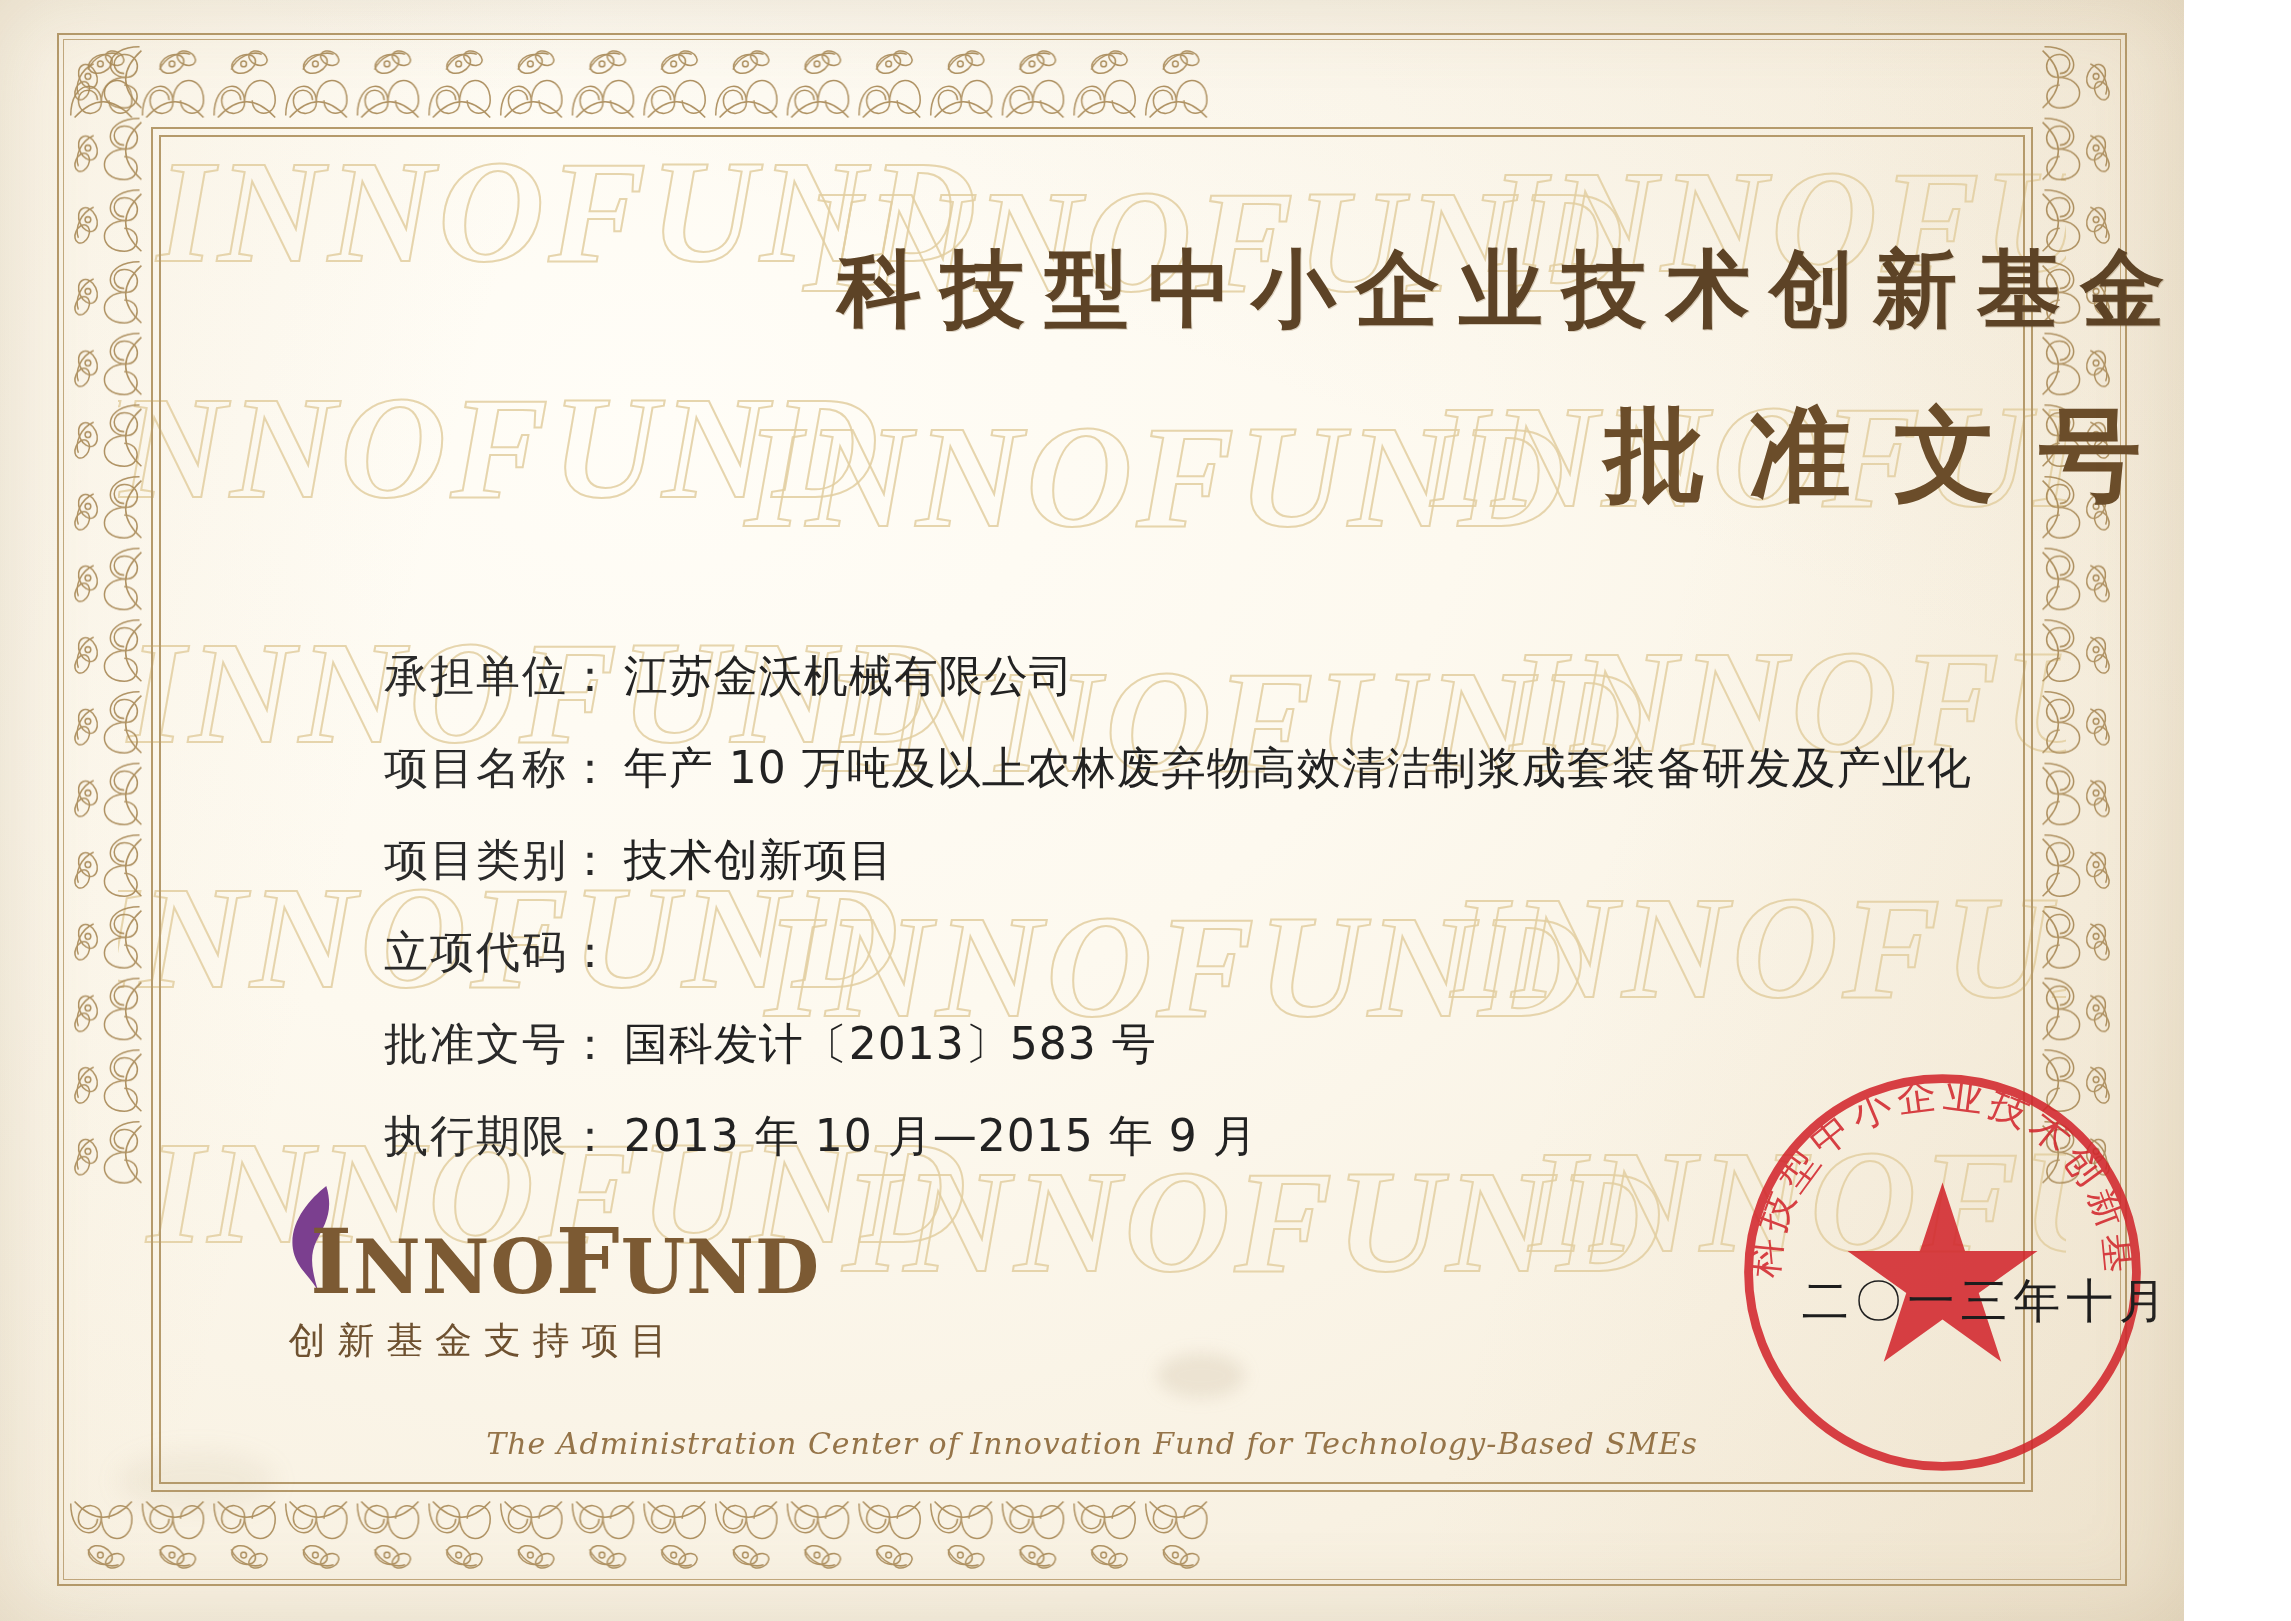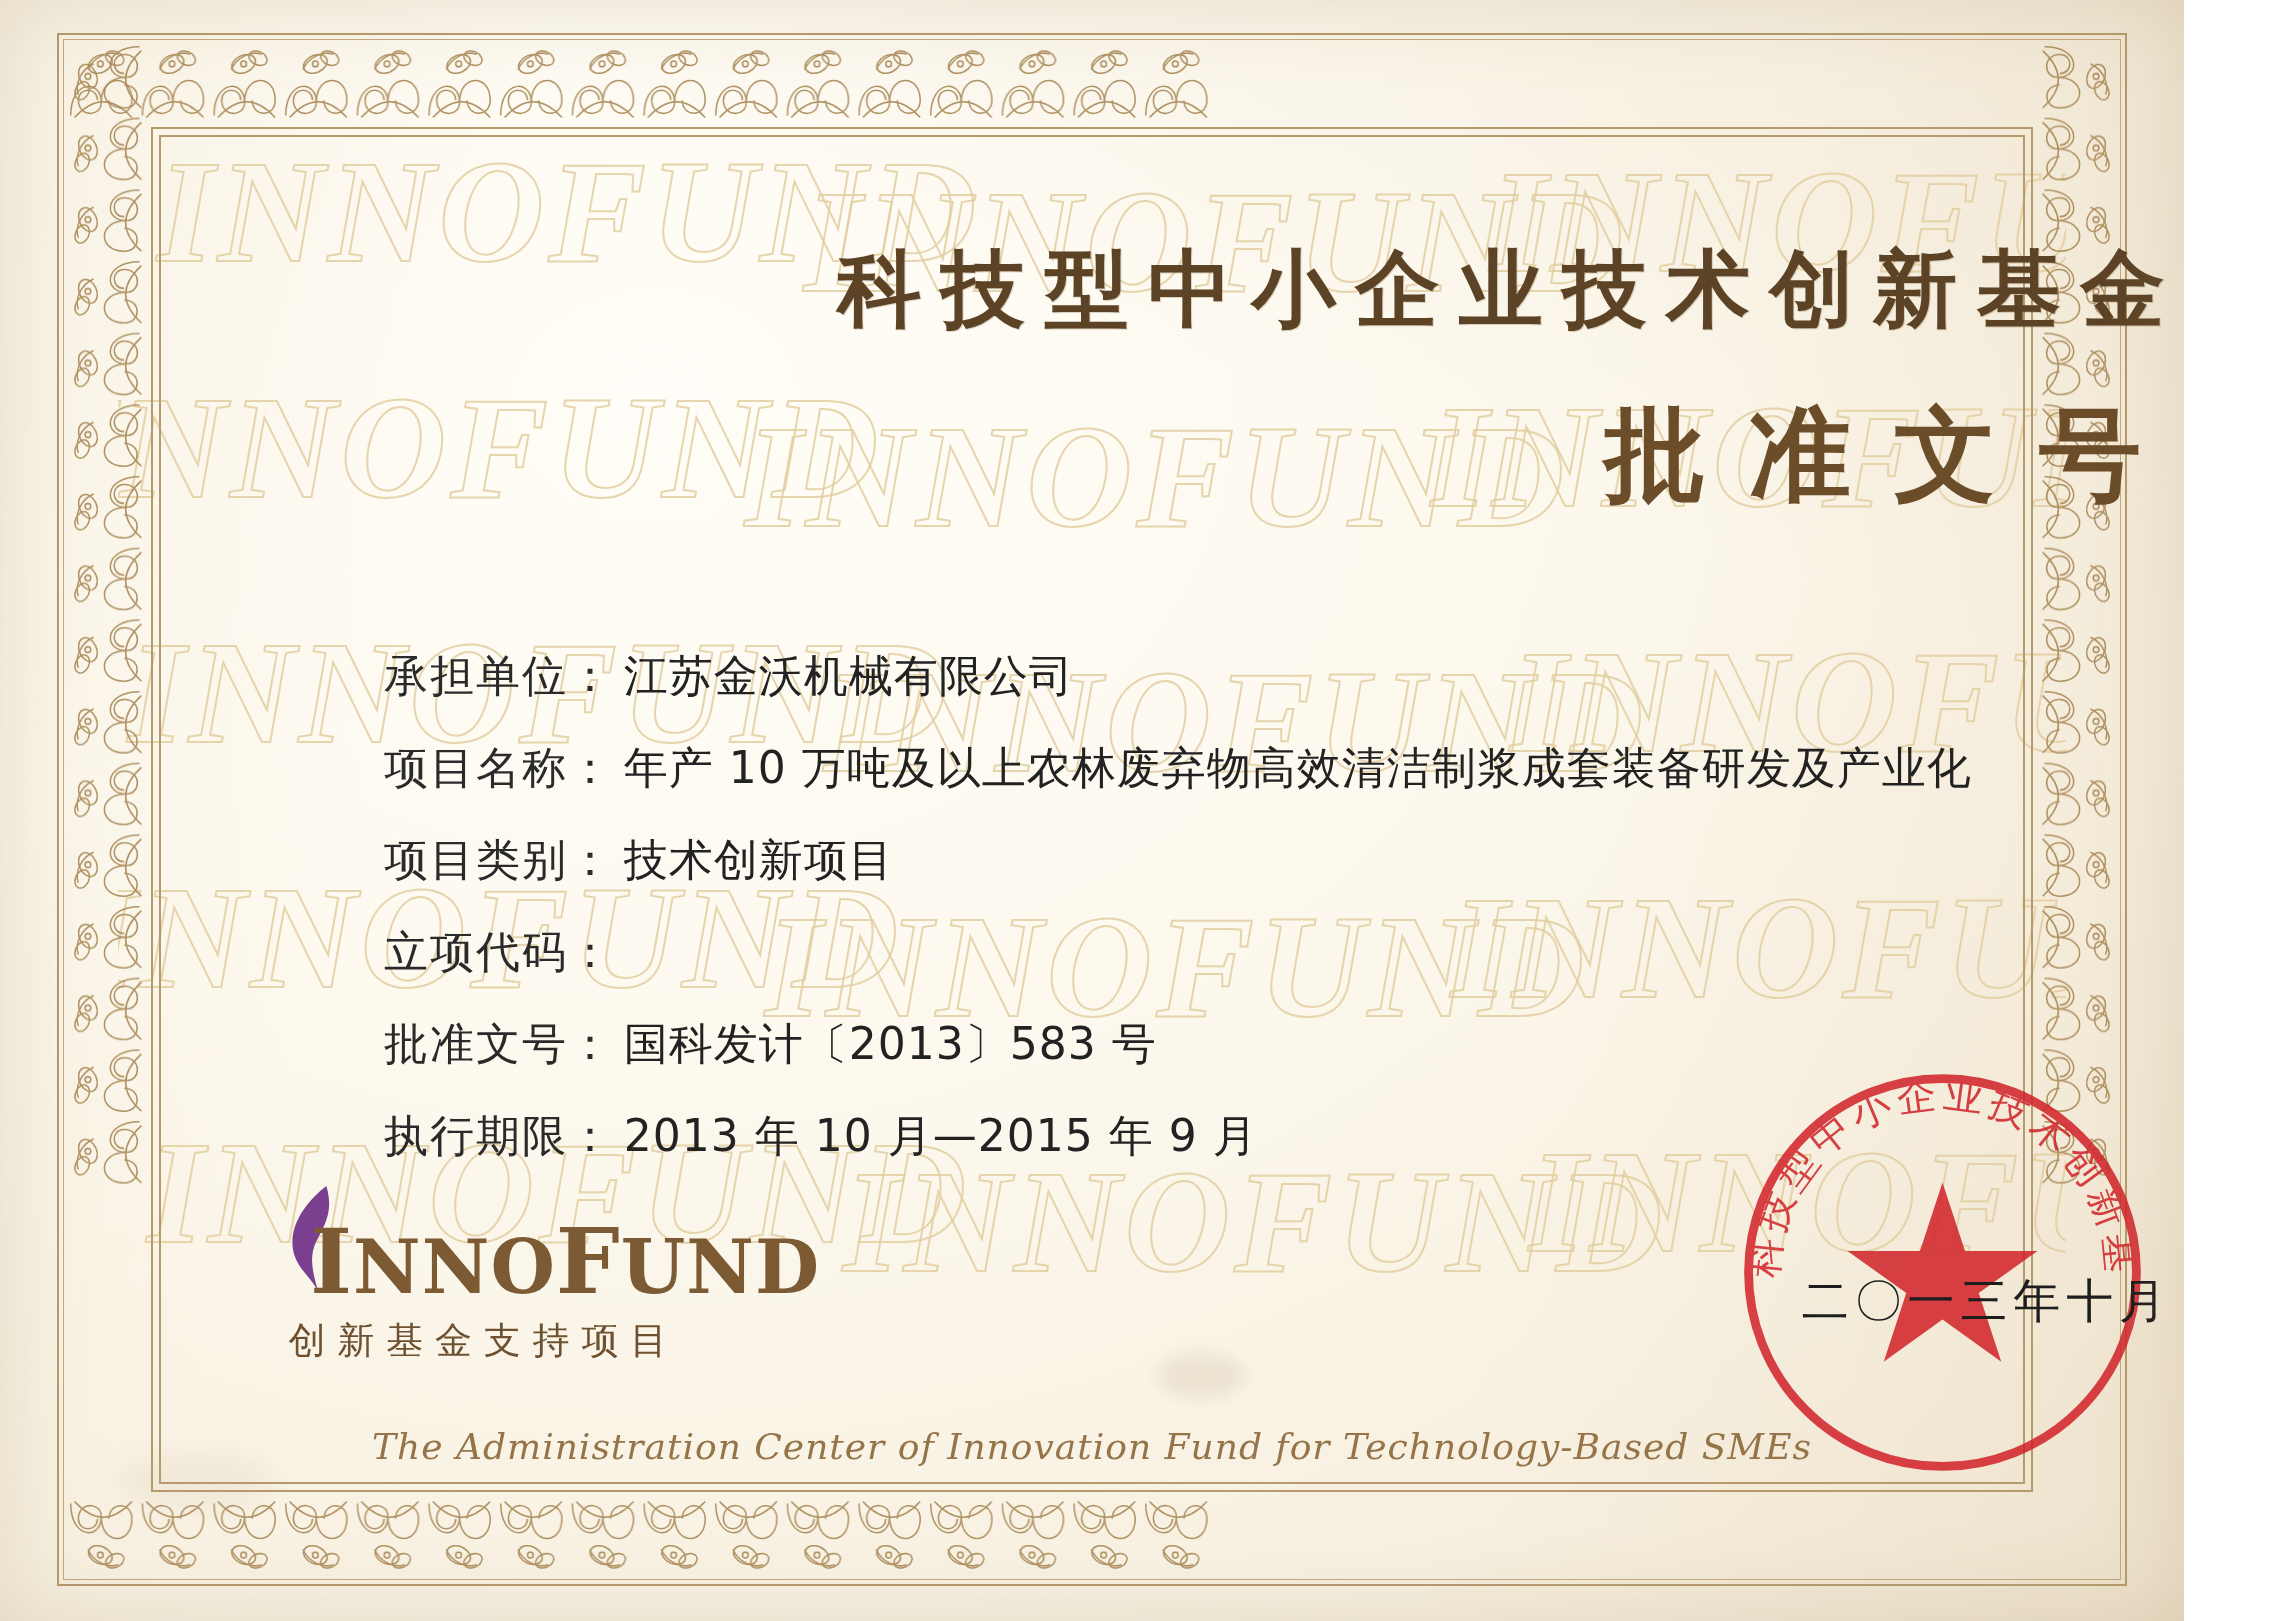--- a/index.html
+++ b/index.html
@@ -180,21 +180,21 @@
 
   
   .footer-en {
     position: absolute;
     left: 0;
     right: 0;
     top: 1426px;
     text-align: center;
     font-family: "DejaVu Serif", serif;
     font-style: italic;
-    font-size: 36px;
+    font-size: 30px;
     letter-spacing: 1px;
     color: #8d6a3c;
     opacity: 0.92;
   }
 
   
   .seal {
     position: absolute;
     left: 1727px;
     top: 1057px;

